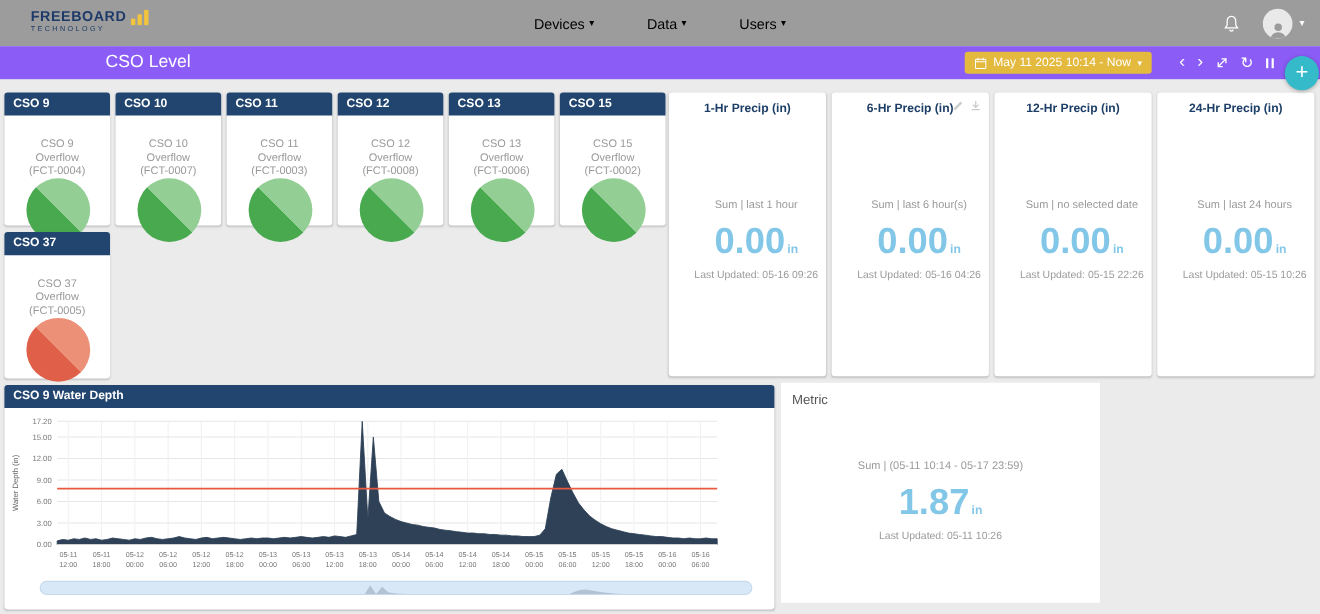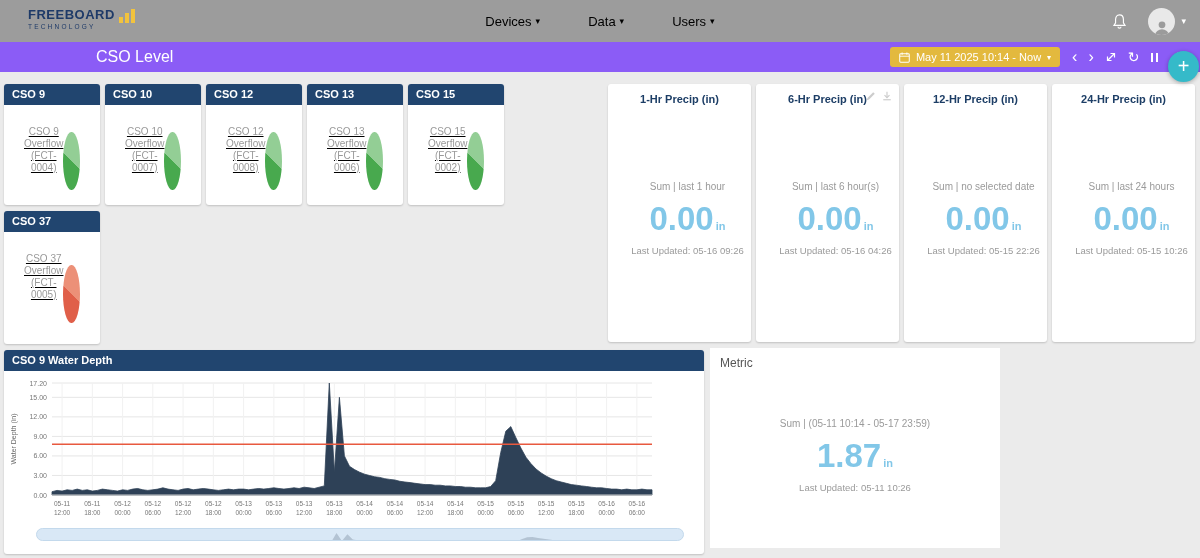--- a/index.html
+++ b/index.html
@@ -16,37 +16,37 @@
   .menu .caret{font-size:9px;}
   .nav-right{position:absolute;right:14px;top:0;height:42px;display:flex;align-items:center;gap:20px;}
   .avatar-wrap{display:flex;align-items:center;gap:6px;cursor:pointer;}
   .avatar{width:27px;height:27px;border-radius:50%;background:#e9e9e9;display:flex;align-items:flex-end;justify-content:center;overflow:hidden;}
   .caret-white{color:#fff;font-size:9px;}
 
   
   .titlebar{position:absolute;left:0;top:42px;width:1200px;height:30px;background:#8b5cf6;display:flex;align-items:center;}
   .page-title{color:#fff;font-size:16px;font-weight:400;margin-left:96px;}
   .tb-right{position:absolute;right:16px;display:flex;align-items:center;gap:5px;}
-  .daterange{background:#e3b93e;border:none;border-radius:3px;color:#fff;font-size:11px;padding:4px 9px;display:flex;align-items:center;gap:6px;cursor:pointer;font-family:inherit;margin-right:4px;white-space:nowrap;}
+  .daterange{background:#e3b93e;border:none;border-radius:3px;color:#fff;font-size:11px;padding:4px 9px;display:flex;align-items:center;gap:6px;cursor:pointer;font-family:inherit;margin-right:17px;white-space:nowrap;}
   .daterange .caret{font-size:8px;}
   .tb-icon{background:none;border:none;color:#fff;cursor:pointer;font-size:14px;padding:0 3px;line-height:20px;font-family:inherit;display:flex;align-items:center;}
   .tb-icon.chev{font-size:16px;line-height:18px;}
   .pause-bars{display:inline-flex;gap:2.5px;}
   .pause-bars span{width:2.5px;height:9px;background:#fff;display:block;}
   .add-btn{position:absolute;left:1168px;top:51px;width:31px;height:31px;border-radius:50%;background:#35bac9;border:none;color:#fff;font-size:20px;line-height:29px;cursor:pointer;box-shadow:0 1px 4px rgba(0,0,0,.3);z-index:5;text-align:center;}
 
   
   .card{background:#fff;border-radius:3px;box-shadow:0 1px 2px rgba(0,0,0,.18);}
   .card-hd{background:#21456f;color:#fff;font-size:11px;font-weight:bold;padding:4px 8px;border-radius:3px 3px 0 0;line-height:13px;}
 
   
   .cso-row1{position:absolute;left:4px;top:84px;display:flex;gap:5px;}
   .cso-card{width:96px;height:121px;display:flex;flex-direction:column;cursor:pointer;gap:16px;}
   .cso-card.tall{height:133px;}
-  .cso-body{flex:1;display:flex;flex-direction:row;padding:5px 20px 9px;text-decoration:underline;}
+  .cso-body{flex:1;display:flex;flex-direction:column;padding:5px 20px 9px;}
   .cso-sub{color:#999;font-size:10px;text-align:center;line-height:12px;}
   .pie{width:58px;height:58px;border-radius:50%;margin:auto;}
   .pie.green{background:conic-gradient(from 315deg,#93ce95 0 180deg,#48a94e 180deg 360deg);}
   .pie.orange{background:conic-gradient(from 315deg,#ec9078 0 180deg,#e05f49 180deg 360deg);}
   .cso37{position:absolute;left:4px;top:211px;}
 
   
   .precip-row{position:absolute;left:608px;top:84px;display:flex;gap:5px;}
   .precip-card{width:143px;height:258px;position:relative;cursor:pointer;}
   .precip-hd{color:#1d3e66;font-size:11px;font-weight:bold;text-align:center;padding:9px 5px 0;}
@@ -160,20 +160,27 @@
     <div class="card-hd">CSO 9</div>
     <div class="cso-body">
       <div class="cso-sub">CSO 9 Overflow (FCT-0004)</div>
       <div class="pie green"></div>
     </div>
   </div>
   <div class="card cso-card">
     <div class="card-hd">CSO 10</div>
     <div class="cso-body">
       <div class="cso-sub">CSO 10 Overflow (FCT-0007)</div>
+      <div class="pie green"></div>
+    </div>
+  </div>
+  <div class="card cso-card">
+    <div class="card-hd">CSO 11</div>
+    <div class="cso-body">
+      <div class="cso-sub">CSO 11 Overflow (FCT-0003)</div>
       <div class="pie green"></div>
     </div>
   </div>
   <div class="card cso-card">
     <div class="card-hd">CSO 12</div>
     <div class="cso-body">
       <div class="cso-sub">CSO 12 Overflow (FCT-0008)</div>
       <div class="pie green"></div>
     </div>
   </div>

